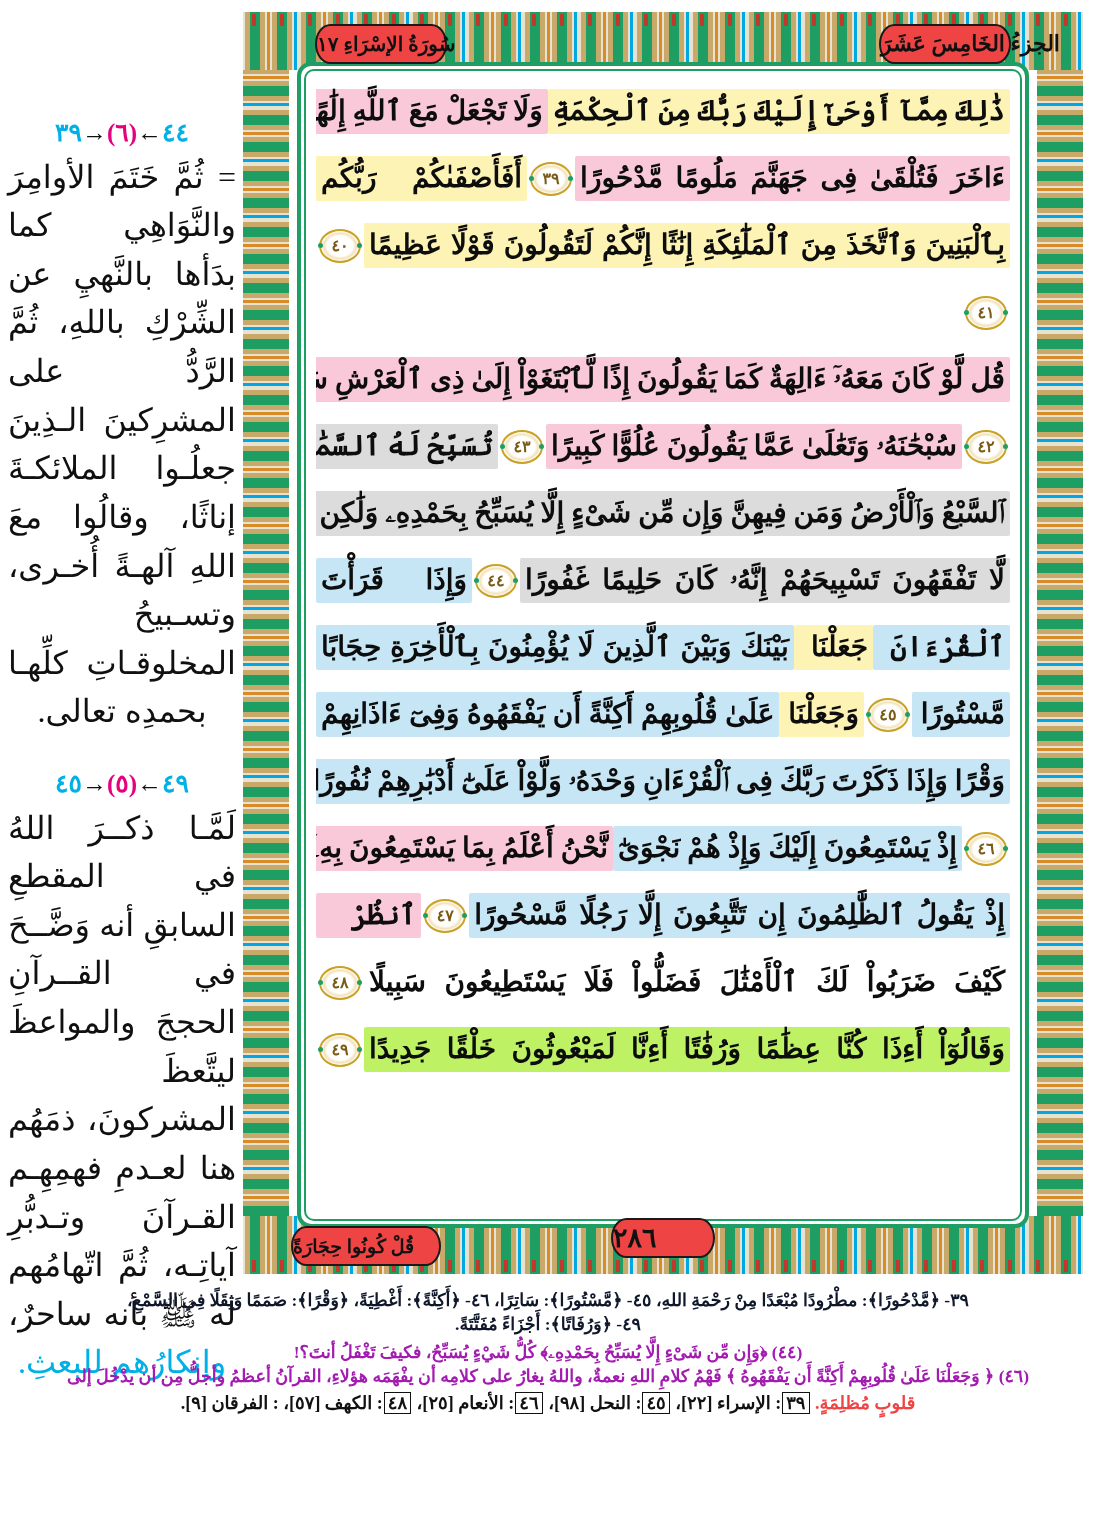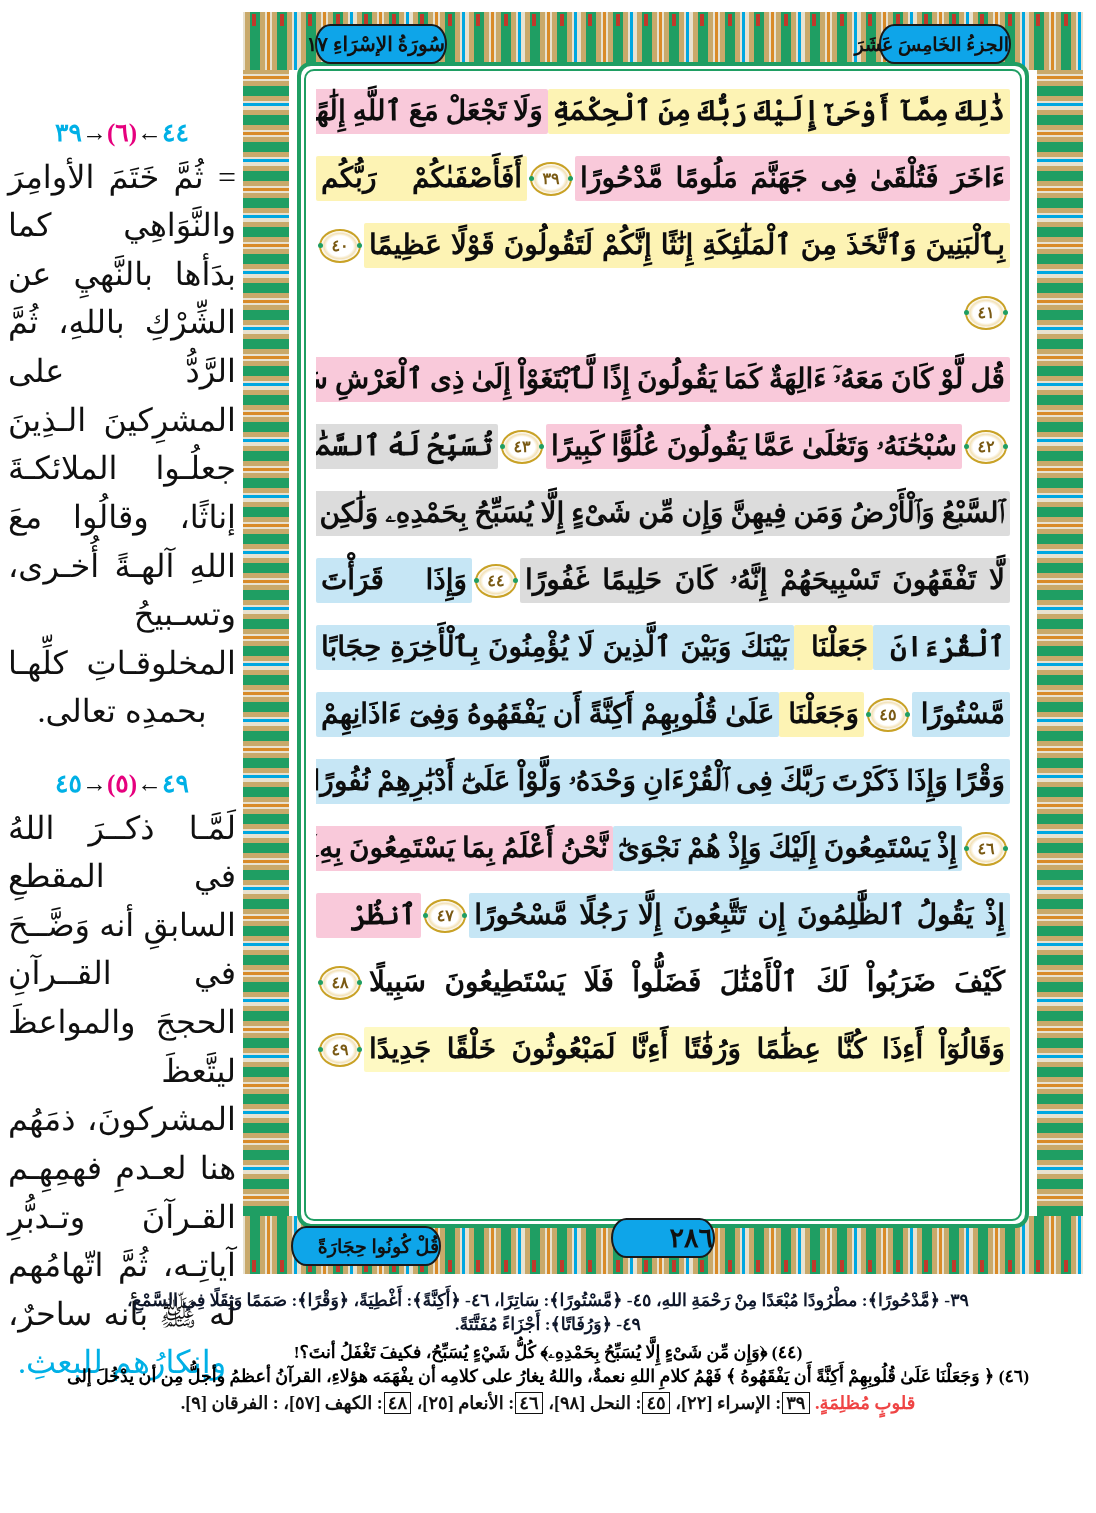--- a/index.html
+++ b/index.html
@@ -125,39 +125,39 @@
     left: 0; width: 840px; height: 12px;
     background: repeating-linear-gradient(90deg,
       transparent 0 9px, #c0392b 9px 13px, transparent 13px 28px);
   }
   .orn-dots.t { top: 2px; }
   .orn-dots.b { bottom: 2px; transform: scaleY(-1); }
 
   
   .cartouche {
     position: absolute;
-    background: #0ea5e9;
+    background: #ef4444;
     border: 2.5px solid #1a1a1a;
     border-radius: 20px / 26px;
     display: flex;
     align-items: center;
-    justify-content: flex-end;
+    justify-content: flex-start;
     z-index: 6;
     box-sizing: border-box;
   }
   .cart-surah { left: 72px;  top: 12px; width: 132px; height: 40px; }
   .cart-juz   { right: 72px; top: 12px; width: 132px; height: 40px; }
   .cart-page  { left: 50%; transform: translateX(-50%); bottom: 16px; width: 104px; height: 40px; }
   .cart-catch { left: 48px; bottom: 8px; width: 150px; height: 40px; }
 
   .cart-surah span, .cart-juz span, .cart-catch span {
     font-size: 20px; font-weight: bold; color: #111;
     direction: rtl; white-space: nowrap; line-height: 1;
   }
-  .cart-juz span { font-size: 19px; }
+  .cart-juz span { font-size: 22px; }
   .cart-catch span { font-size: 19px; }
   .cart-page span {
     font-size: 27px; font-weight: bold; color: #111; letter-spacing: 1px;
   }
 
   
   .frame-inner {
     position: absolute;
     left: 297px;
     top: 62px;
@@ -202,21 +202,21 @@
     padding: 7px 5px 9px 5px;
     border-radius: 2px;
     display: inline-block;
     letter-spacing: -0.2px;
   }
   .seg.fill { flex: 1 1 auto; text-align: justify; text-align-last: justify; }
   .hl-yellow { background: #fdf3b4; }
   .hl-pink   { background: #f9c9da; }
   .hl-blue   { background: #c6e6f5; }
   .hl-gray   { background: #dcdcdc; }
-  .hl-orange { background: #fef9c3; }
+  .hl-orange { background: #bef264; }
   .hl-none   { background: transparent; }
 
   
   .ayah-num {
     display: inline-flex;
     align-items: center;
     justify-content: center;
     width: 38px; height: 30px;
     margin: 0 3px;
     font-size: 16px;
@@ -250,21 +250,21 @@
     direction: rtl;
     text-align: center;
   }
   .fn-row { line-height: 1.38; white-space: nowrap; }
   .fn-lang {
     color: #0f172a;
     font-size: 17.5px;
     font-weight: bold;
   }
   .fn-tafsir {
-    color: #000000;
+    color: #a21caf;
     font-size: 17.5px;
     font-weight: bold;
   }
   .fn-refs {
     color: #111;
     font-size: 18px;
     font-weight: bold;
     margin-top: 2px;
   }
   .refbox {

